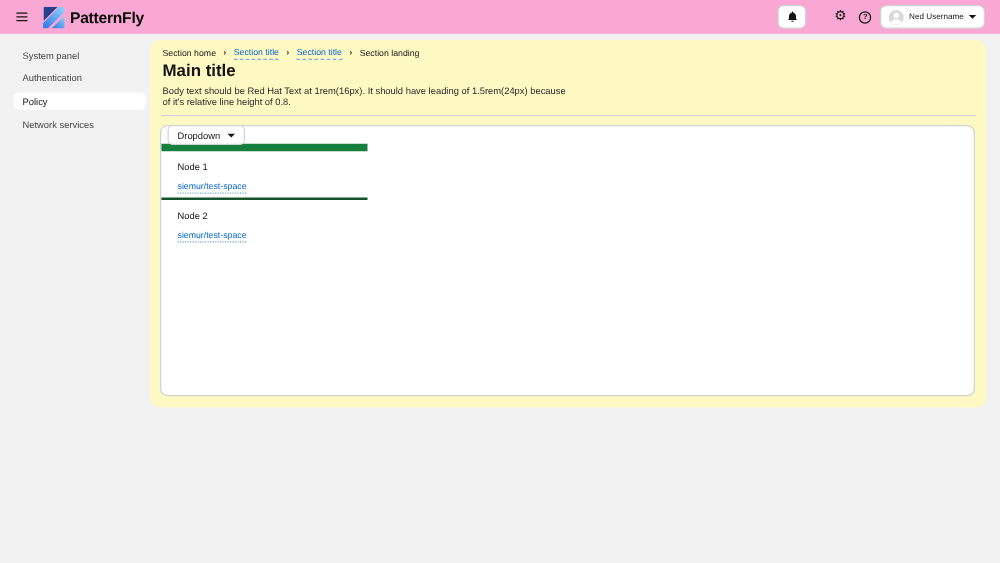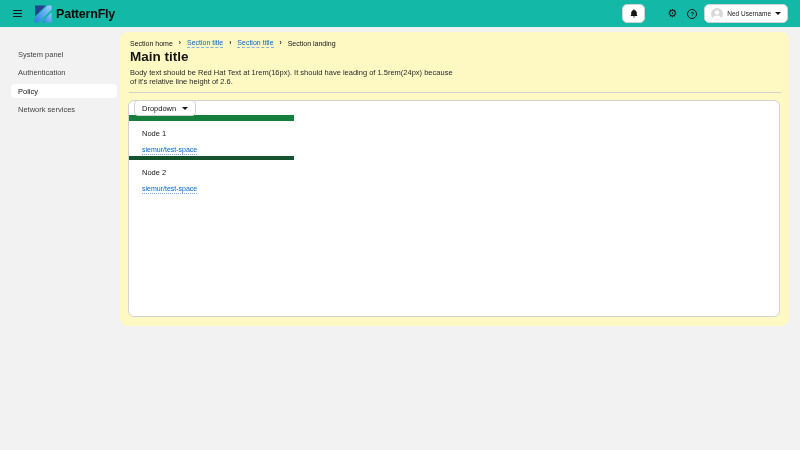--- a/index.html
+++ b/index.html
@@ -7,21 +7,21 @@
   body {
     background:#f2f2f2;
     font-family:"Liberation Sans", sans-serif;
     color:#151515;
     position:relative;
     overflow:hidden;
   }
   
   .masthead {
     position:absolute; top:0; left:0; width:800px; height:28px;
-    background:#14b8a6; border-bottom:1px solid #ececec;
+    background:#f9a8d4; border-bottom:1px solid #ececec;
     display:flex; align-items:center;
   }
   .hamburger { margin-left:13px; width:9px; display:flex; flex-direction:column; gap:2px; cursor:pointer; }
   .hamburger span { display:block; height:1.3px; background:#151515; border-radius:1px; }
   .brand { display:flex; align-items:center; margin-left:12px; }
   .brand-mark { width:18px; height:18px; display:block; }
   .brand-text { margin-left:4px; font-size:12.5px; font-weight:700; letter-spacing:-0.2px; color:#0a0a0a; }
   .mast-right { margin-left:auto; display:flex; align-items:center; margin-right:12px; }
   .bell-btn {
     width:23px; height:19px; background:#fff; border:1px solid #d2d2d2; border-radius:5px;
@@ -41,21 +41,21 @@
   .avatar svg { position:absolute; top:0; left:0; }
   .user-name { font-size:6.5px; color:#151515; white-space:nowrap; }
   .caret { width:0; height:0; border-left:3px solid transparent; border-right:3px solid transparent; border-top:3.5px solid #151515; }
   
   .sidebar { position:absolute; top:28px; left:0; width:120px; bottom:0; }
   .nav-item {
     margin:0 0 4.6px 11px; width:106px; height:14px; border-radius:4px;
     display:flex; align-items:center; padding-left:7px;
     font-size:7.5px; color:#454545; cursor:pointer;
   }
-  .nav-item:first-child { margin-top:19px; }
+  .nav-item:first-child { margin-top:9px; }
   .nav-item.selected { background:#ffffff; color:#151515; }
   
   .main-panel {
     position:absolute; left:120px; top:32px; width:669px; height:294px;
     background:#fef9c3; border-radius:8px;
   }
   .breadcrumb { position:absolute; top:7px; left:10px; display:flex; align-items:center; gap:6px; font-size:7px; }
   .crumb { color:#151515; }
   .crumb.link { color:#0066cc; border-bottom:1px dashed #7fb0e0; padding-bottom:0.5px; cursor:pointer; }
   .crumb-sep { color:#151515; font-size:6.5px; font-weight:700; line-height:1; }
@@ -66,21 +66,21 @@
     position:absolute; top:68px; left:8px; right:9px; bottom:9px;
     background:#fff; border:1px solid #d2d2d2; border-radius:6px; overflow:hidden;
   }
   .left-col { width:165px; }
   .toolbar { height:20px; border-bottom:6px solid #15803d; display:flex; align-items:center; padding-left:5px; }
   .dropdown-btn {
     height:16px; background:#fff; border:1px solid #d2d2d2; border-radius:4px;
     display:inline-flex; align-items:center; gap:6px; padding:0 7px;
     font-size:7.5px; color:#151515; font-family:"Liberation Sans", sans-serif; cursor:pointer;
   }
-  .node-row { height:38.7px; border-bottom:4px solid #14532d; padding:8px 0 0 13px; }
+  .node-row { height:38.7px; border-bottom:2px solid #14532d; padding:8px 0 0 13px; }
   .node-row:last-child { border-bottom:none; }
   .node-name { font-size:7.5px; color:#151515; }
   .node-link {
     display:inline-block; margin-top:3.5px; font-size:7px; color:#0066cc;
     border-bottom:1px dotted #77a8d8; line-height:1.15; cursor:pointer;
   }
 </style>
 </head>
 <body>
 
@@ -141,21 +141,21 @@
     <span class="crumb-sep">›</span>
     <span class="crumb link">Section title</span>
     <span class="crumb-sep">›</span>
     <span class="crumb">Section landing</span>
   </div>
 
   <h1 class="page-title">Main title</h1>
 
   <div class="body-text">
     <div>Body text should be Red Hat Text at 1rem(16px). It should have leading of 1.5rem(24px) because</div>
-    <div>of it's relative line height of 2.6.</div>
+    <div>of it's relative line height of 0.8.</div>
   </div>
 
   <div class="rule"></div>
 
   <section class="card">
     <div class="left-col">
       <div class="toolbar">
         <button class="dropdown-btn">
           <span>Dropdown</span>
           <span class="caret"></span>

